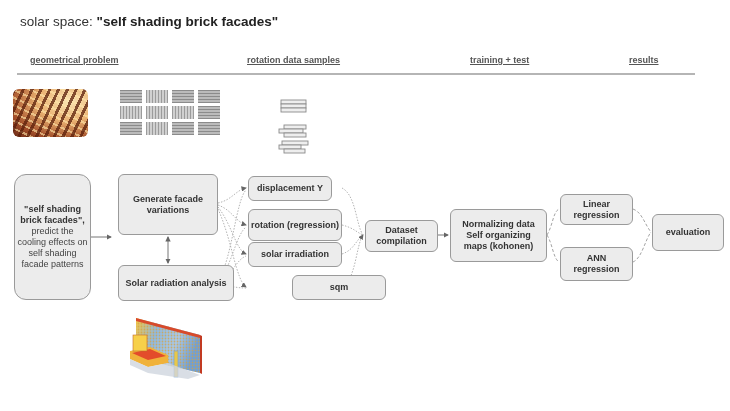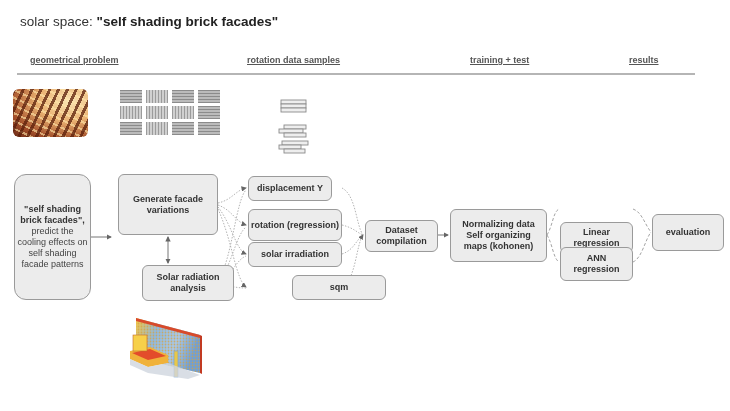--- a/index.html
+++ b/index.html
@@ -112,21 +112,21 @@
 
 <div class="box box1" style="left:14px;top:174px;width:77px;height:126px;">
   <span class="b">"self shading brick facades",</span>
   <span class="n">predict the cooling effects on self shading facade patterns</span>
 </div>
 
 <div class="box" style="left:118px;top:174px;width:100px;height:61px;">
   <span class="b">Generate facade variations</span>
 </div>
 
-<div class="box" style="left:118px;top:265px;width:92px;height:36px;margin-left:24px;">
+<div class="box" style="left:118px;top:265px;width:116px;height:36px;">
   <span class="b">Solar radiation analysis</span>
 </div>
 
 <div class="box" style="left:248px;top:176px;width:84px;height:25px;">
   <span class="b">displacement Y</span>
 </div>
 <div class="box" style="left:248px;top:209px;width:94px;height:32px;">
   <span class="b">rotation (regression)</span>
 </div>
 <div class="box" style="left:248px;top:242px;width:94px;height:25px;">
@@ -137,21 +137,21 @@
 </div>
 
 <div class="box" style="left:365px;top:220px;width:73px;height:32px;padding:2px 6px;">
   <span class="b">Dataset compilation</span>
 </div>
 
 <div class="box" style="left:450px;top:209px;width:97px;height:53px;padding:2px 6px;align-items:center;">
   <span class="b">Normalizing data Self organizing maps (kohonen)</span>
 </div>
 
-<div class="box" style="left:560px;top:194px;width:73px;height:31px;padding:2px 10px;margin-top:28px;">
+<div class="box" style="left:560px;top:194px;width:73px;height:31px;padding:2px 10px;">
   <span class="b">Linear regression</span>
 </div>
 
 <div class="box" style="left:560px;top:247px;width:73px;height:31px;padding:16px 10px;">
   <span class="b">ANN regression</span>
 </div>
 
 <div class="box" style="left:652px;top:214px;width:72px;height:37px;">
   <span class="b">evaluation</span>
 </div>

